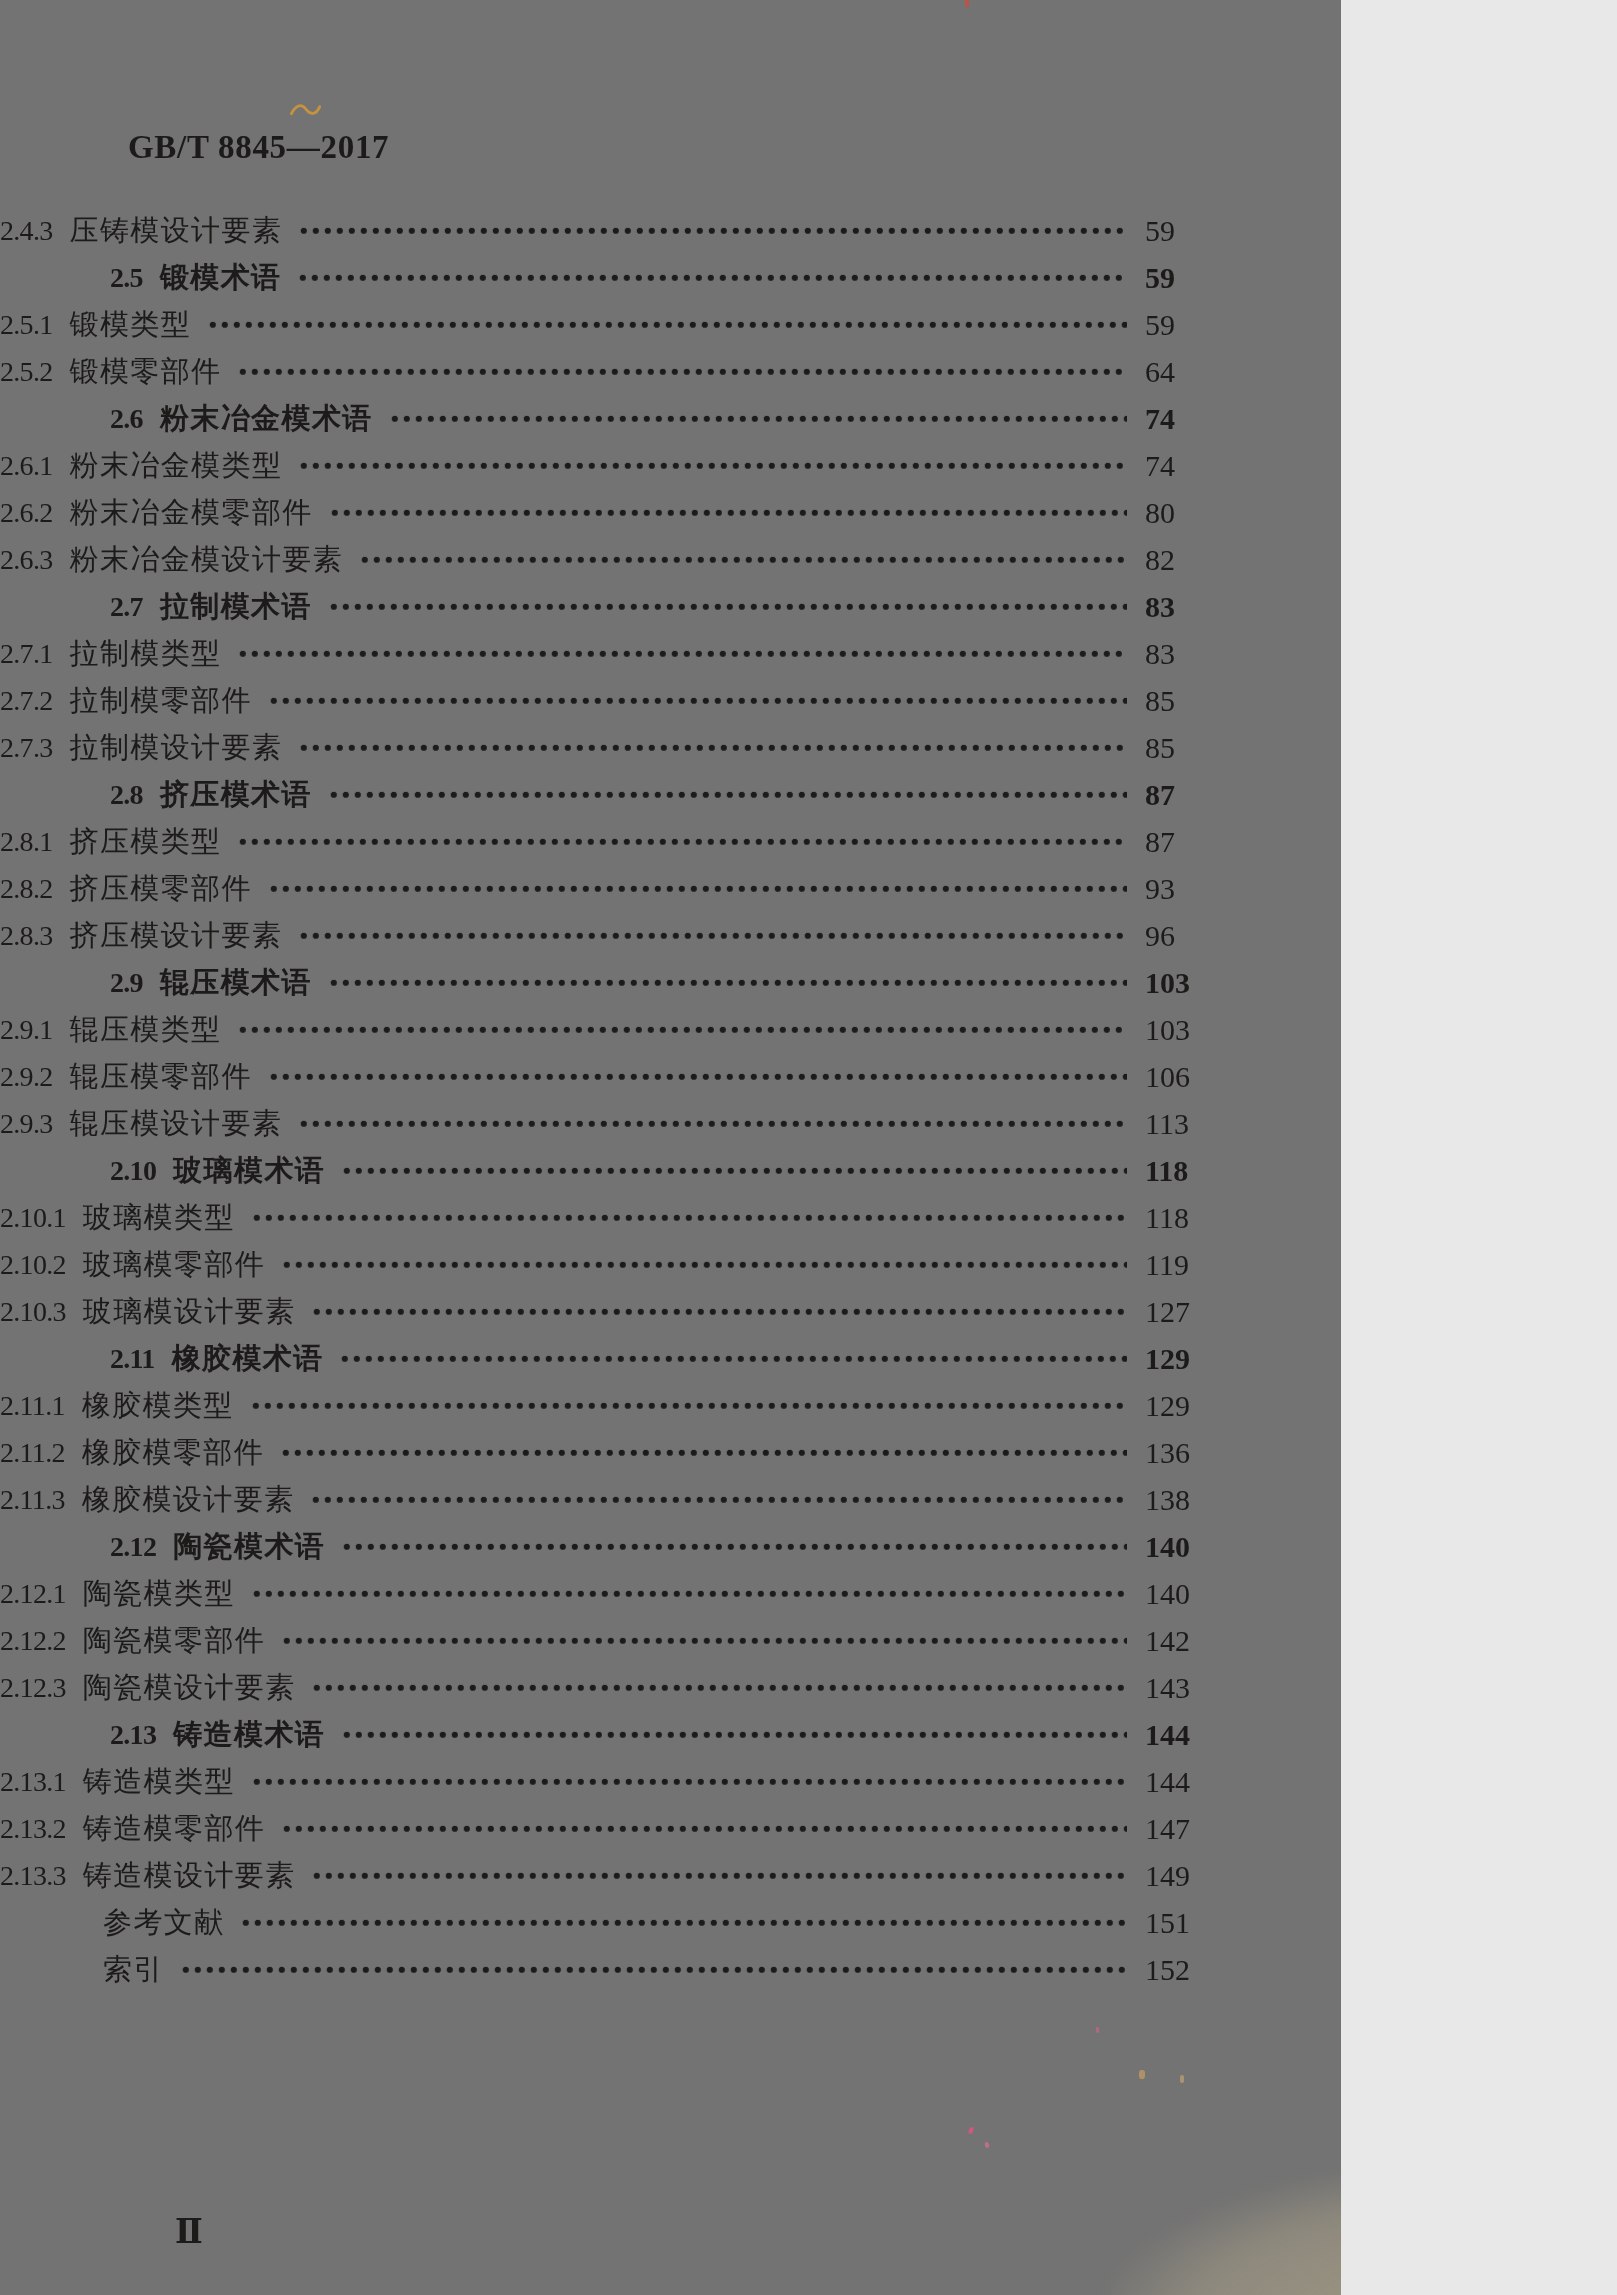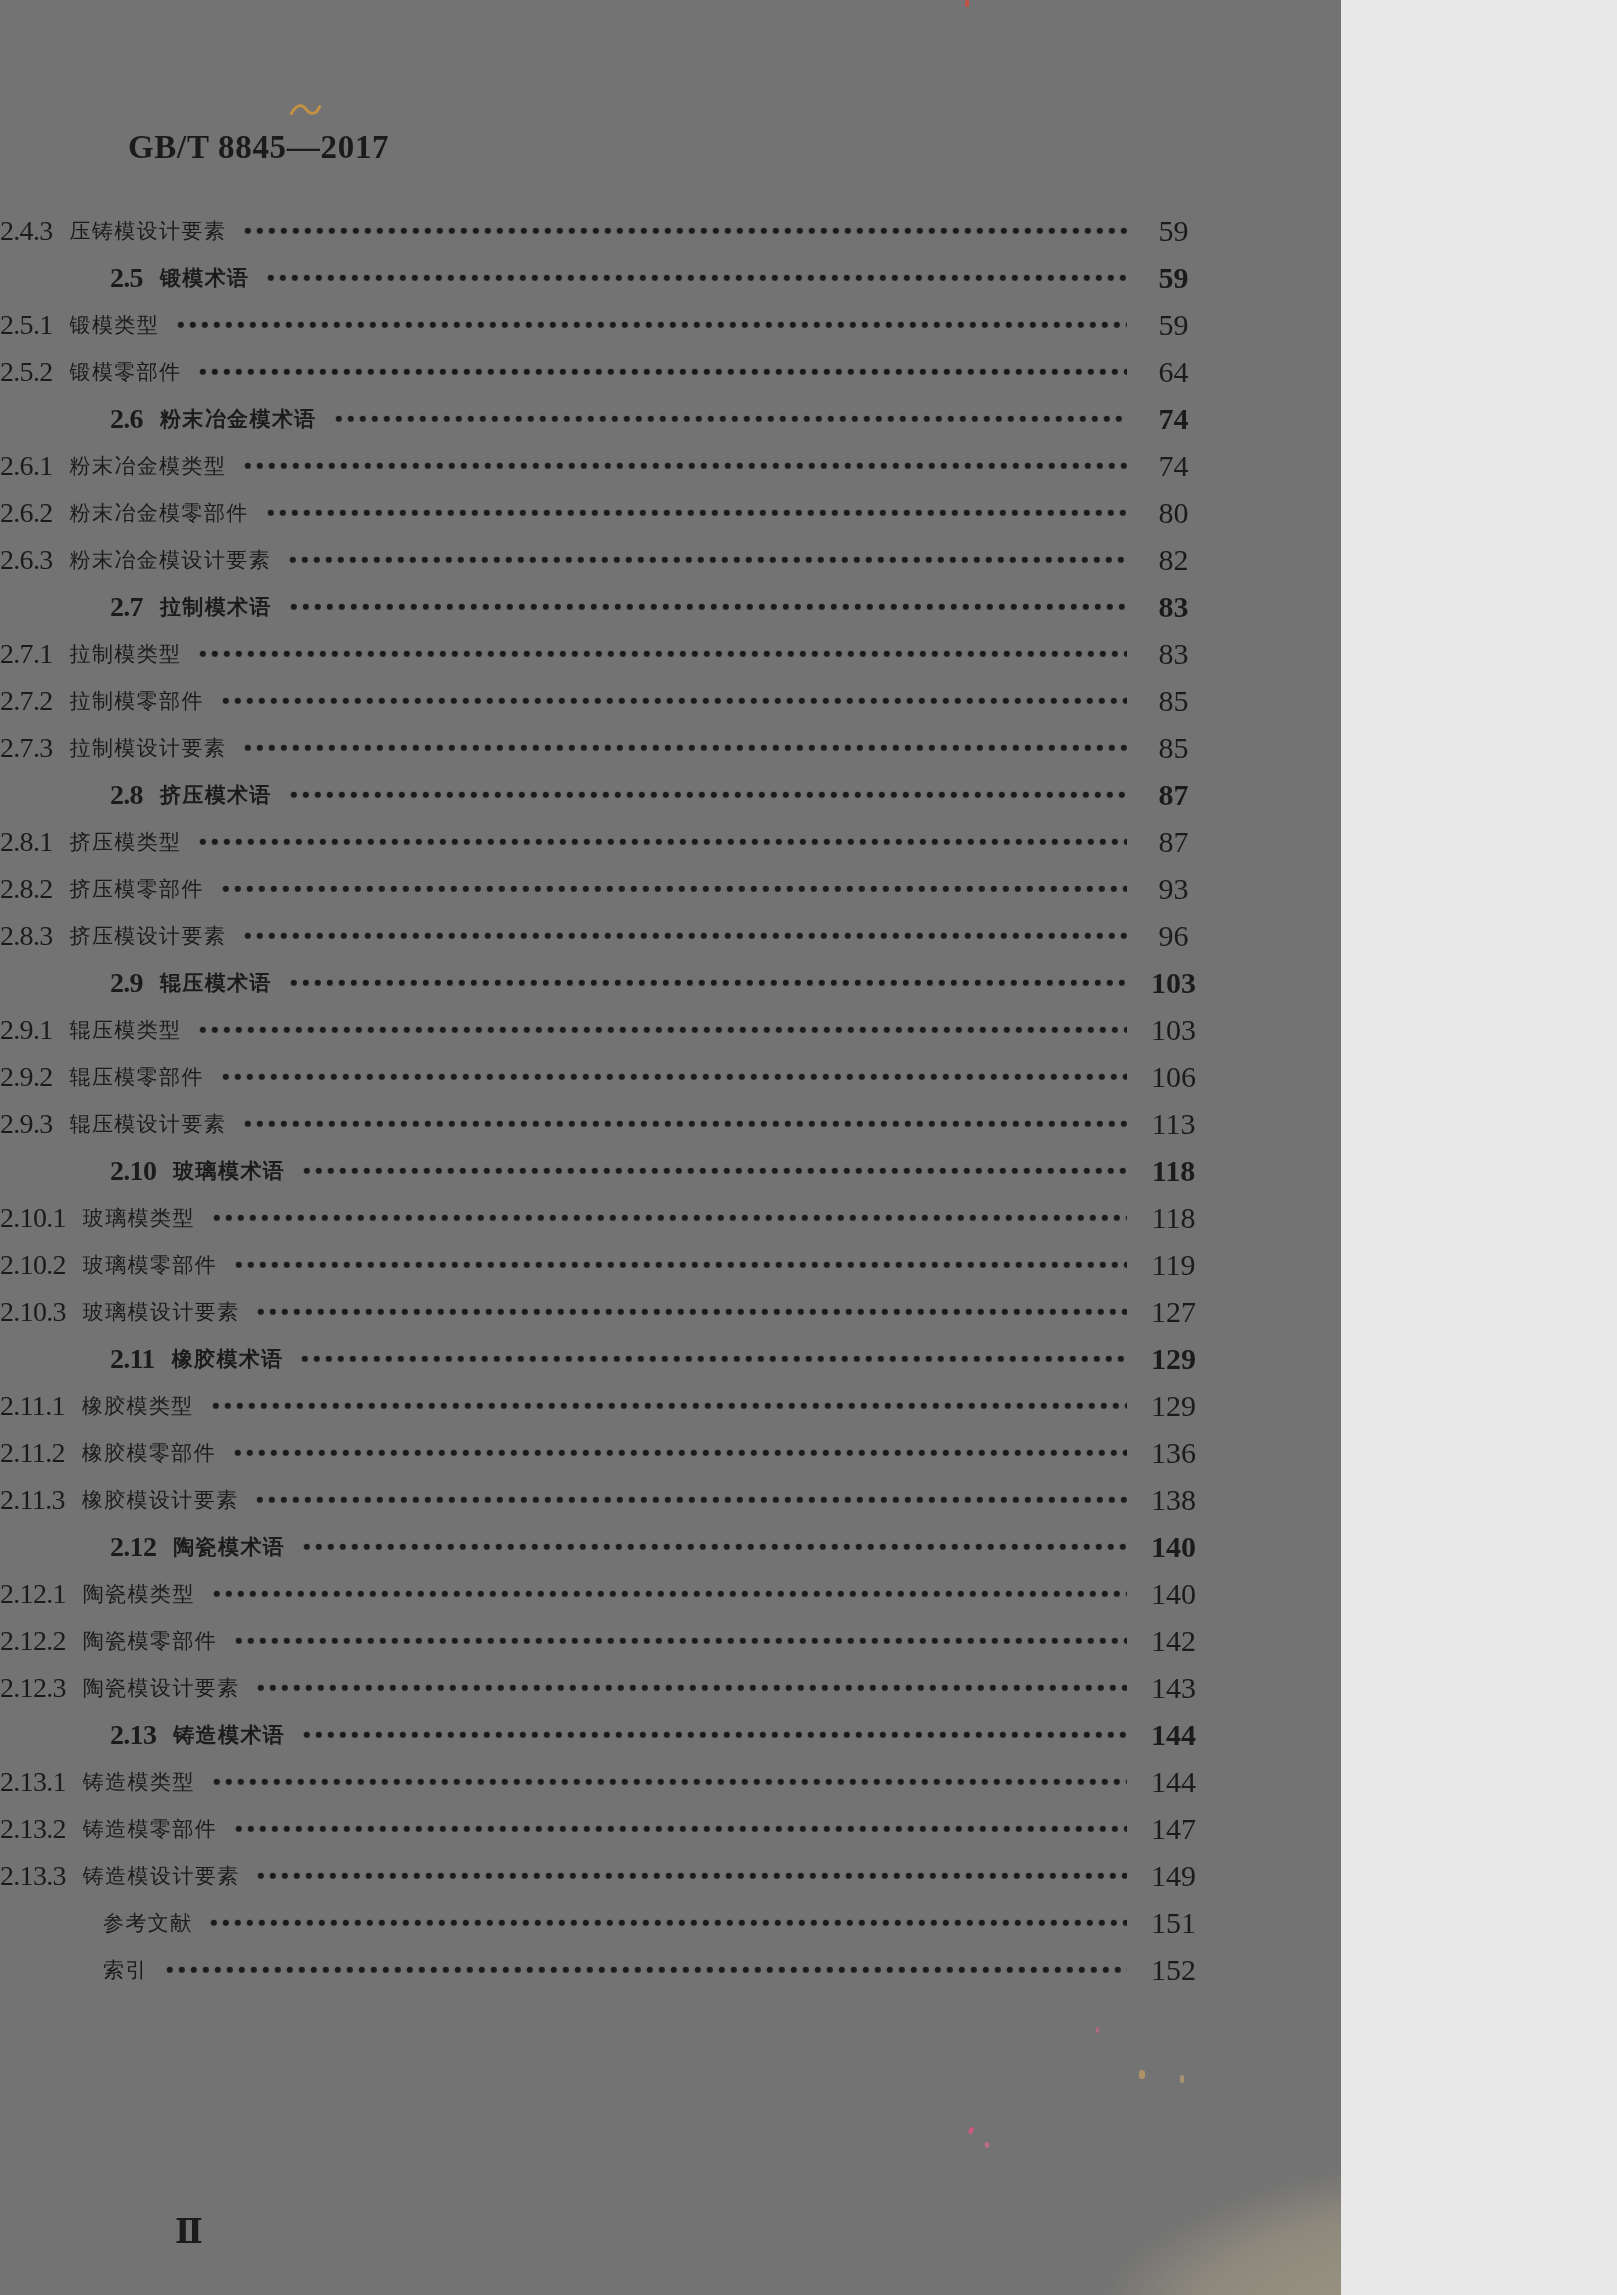--- a/index.html
+++ b/index.html
@@ -41,38 +41,38 @@
   .row.lvl-0 { padding-left: 103px; }
   .row.lvl-1 { padding-left: 110px; font-weight: bold; }
   .row.lvl-2 { }
   .num {
     font-size: 28px;
     margin-right: 17px;
     white-space: nowrap;
     letter-spacing: -0.7px;
   }
   .title {
-    font-size: 21px;
+    font-size: 29px;
     margin-right: 12.8px;
     white-space: nowrap;
     letter-spacing: 1.4px;
   }
   .leader {
     flex: 1 1 auto;
     height: 15.6px;
     background-image: radial-gradient(circle, #1c1b1a 2.8px, rgba(0,0,0,0) 3.3px);
     background-size: 12px 15.6px;
     background-repeat: repeat-x;
     background-position: 2.8px center;
   }
   .pg {
     font-size: 30px;
     min-width: 57px;
     margin-left: 18.4px;
-    text-align: center;
+    text-align: left;
     white-space: nowrap;
   }
   .footer {
     position: absolute;
     left: 175px;
     top: 2212px;
     font-size: 33px;
     font-weight: bold;
   }
   

